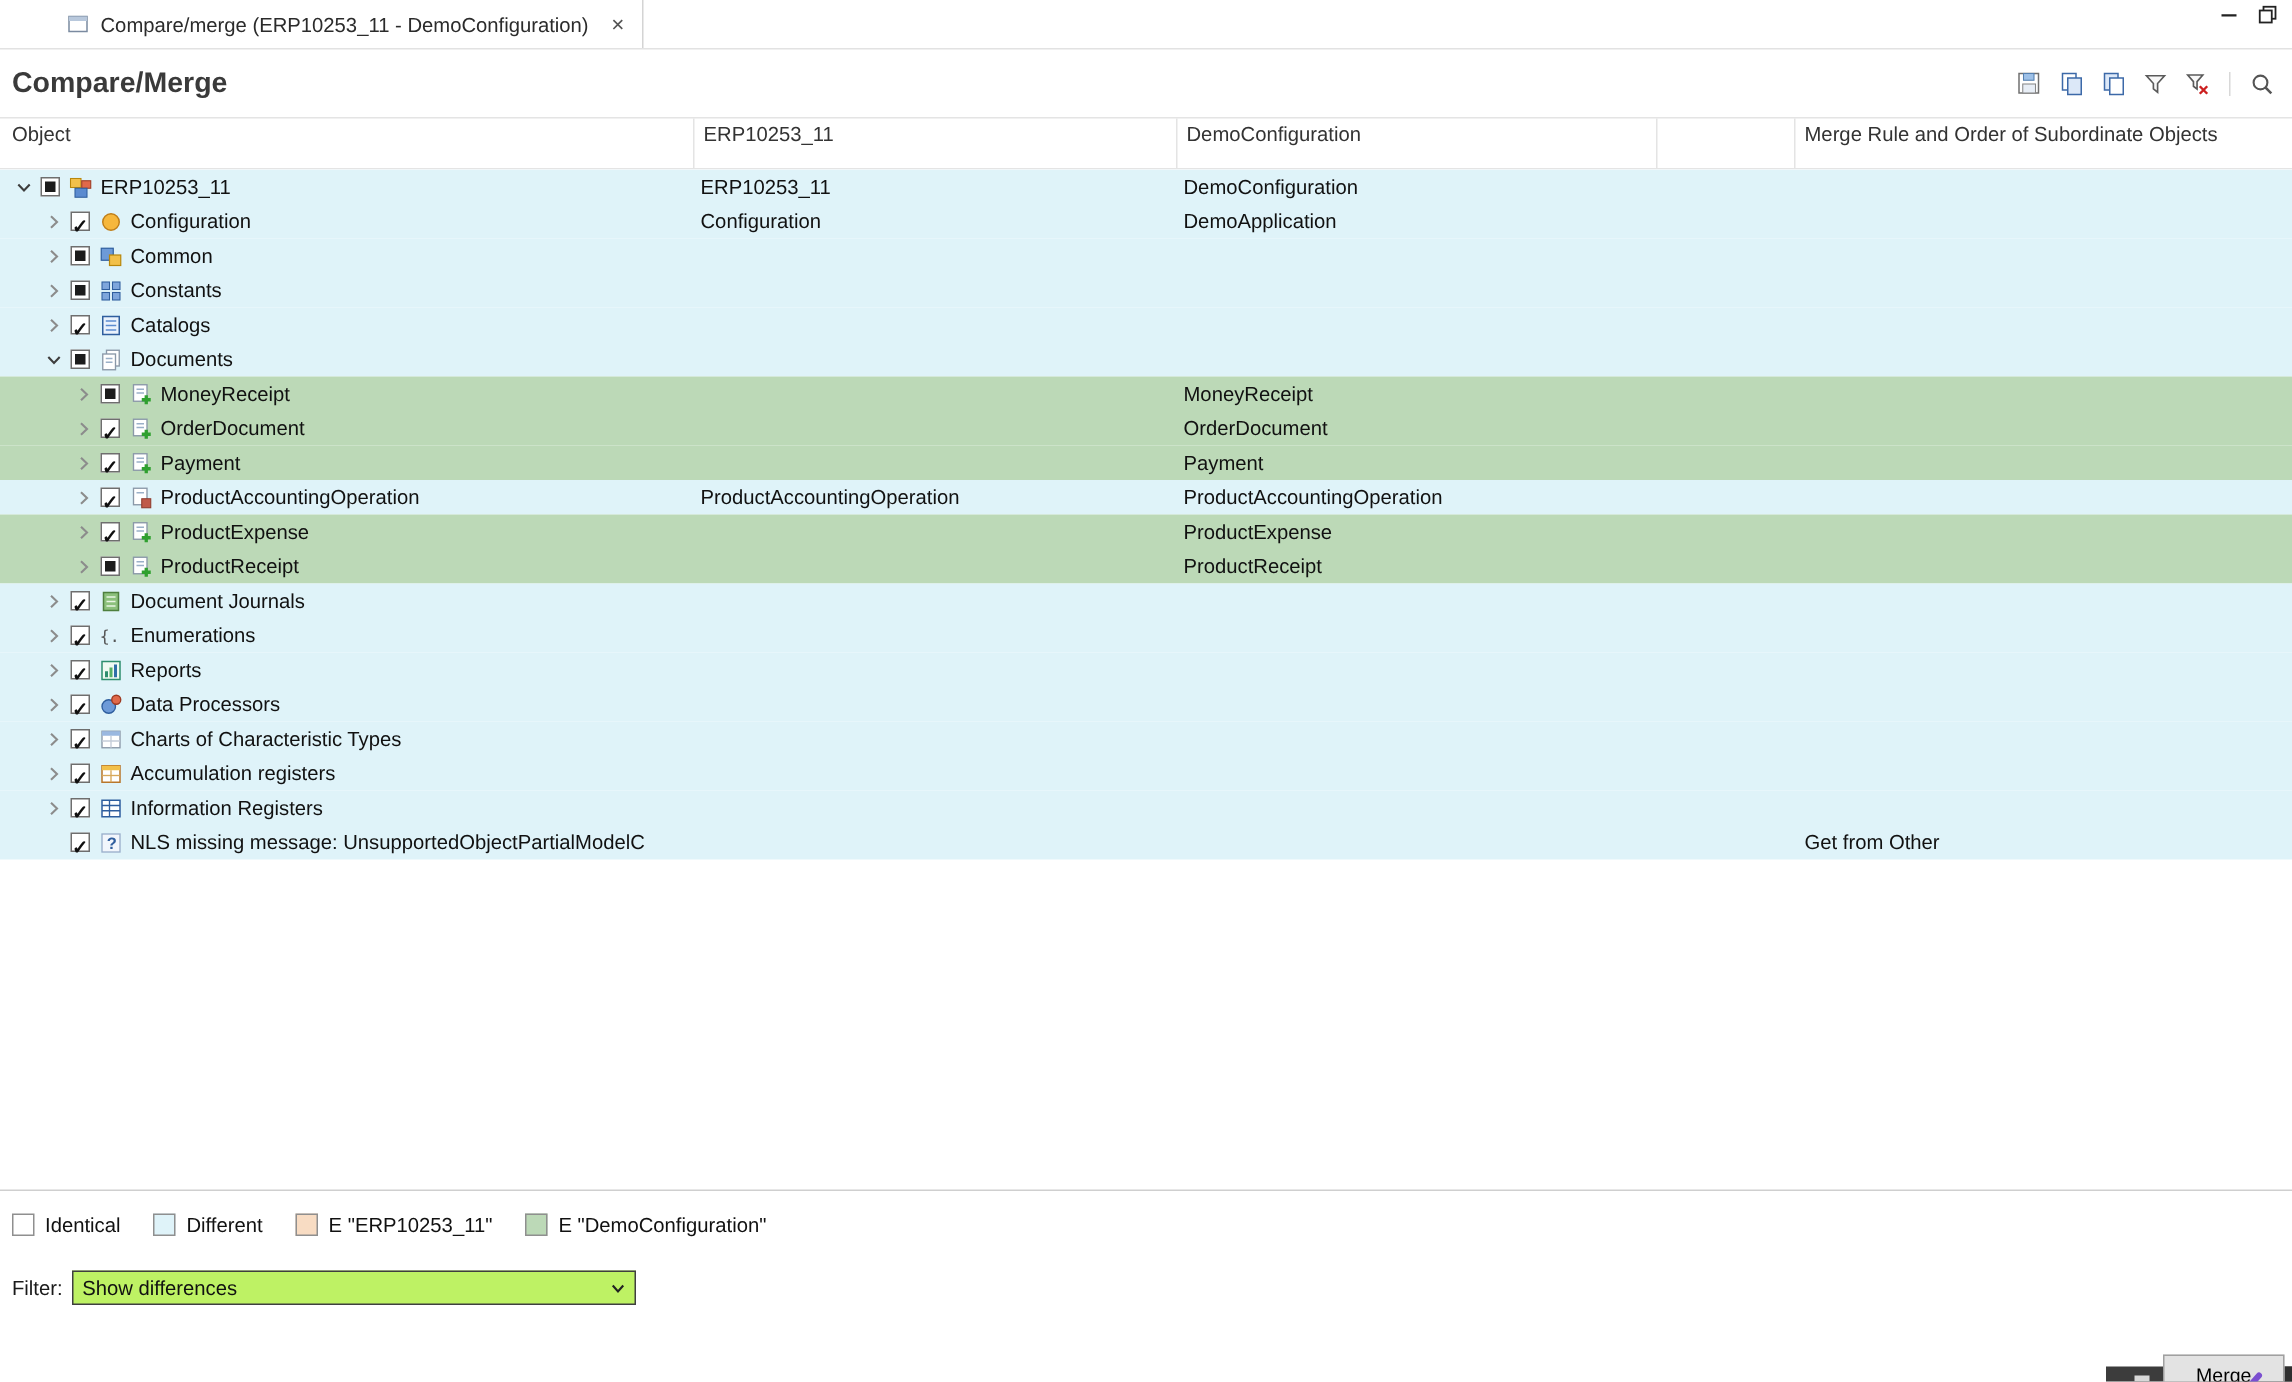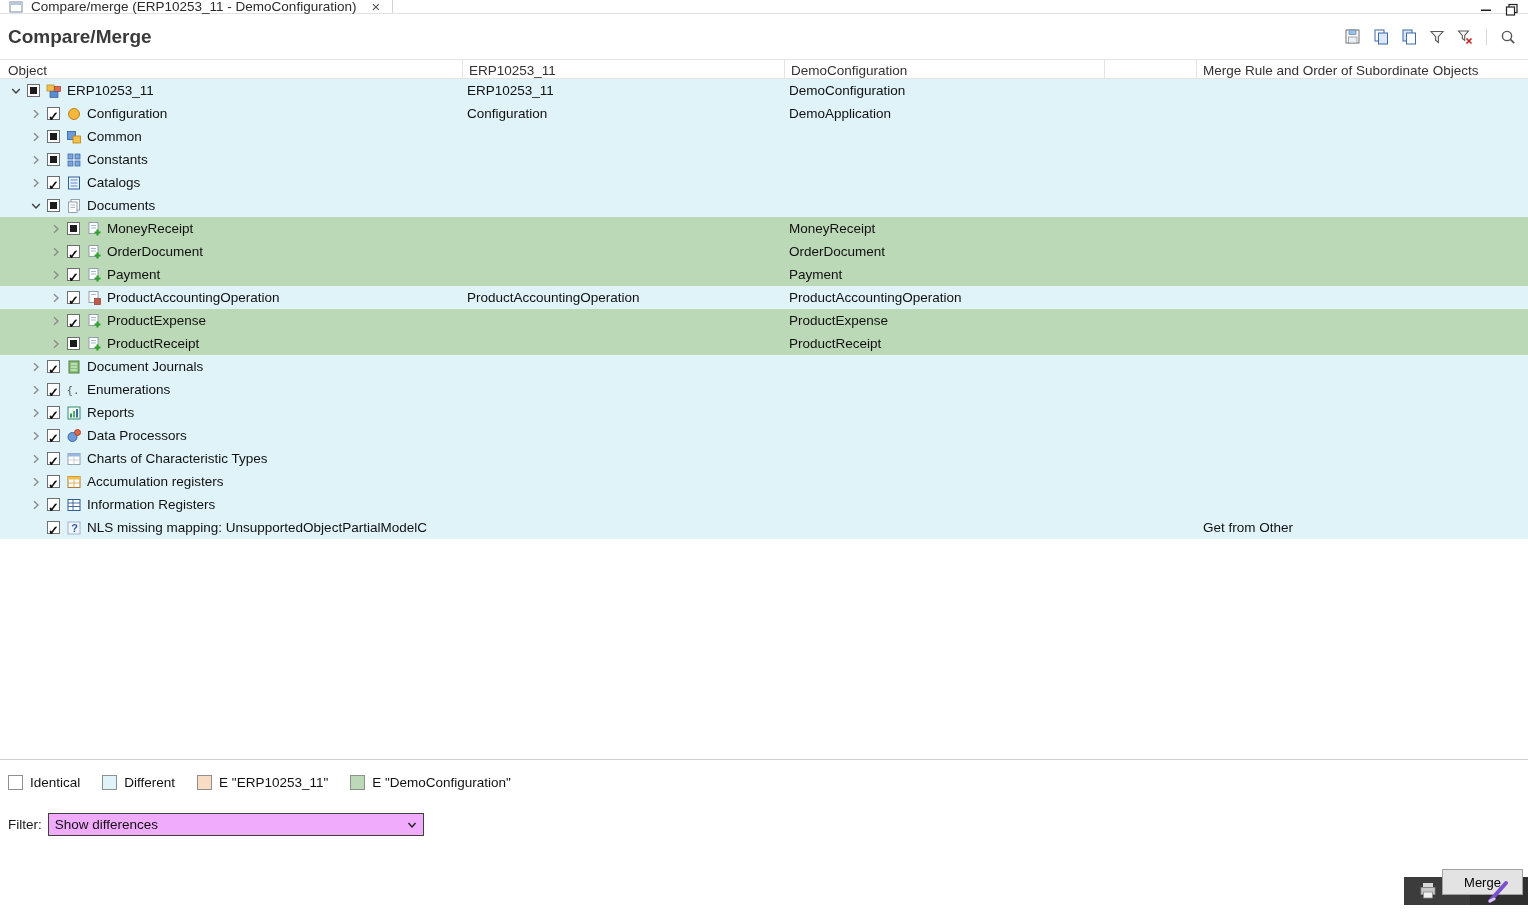--- a/index.html
+++ b/index.html
@@ -7,37 +7,37 @@
   body {
     position: relative;
     font-family: "Liberation Sans", sans-serif;
     background: #fff;
     color: #1a1a1a;
     --row-different: #dff3f9;
     --row-exists: #bcd9b7;
   }
 
   
-  .tabbar { height: 14px; display: flex; align-items: stretch; border-bottom: 1px solid #e2e2e2; position: relative; }
+  .tabbar { height: 33px; display: flex; align-items: stretch; border-bottom: 1px solid #e2e2e2; position: relative; padding-left: 36px; }
   .tab { display: flex; align-items: center; gap: 7px; padding: 0 12px 0 8px; border-right: 1px solid #d4d4d4; background: #fff; }
   .tab-icon { width: 16px; height: 16px; display: inline-flex; }
   .tab-label { font-size: 13.5px; color: #2b2b2b; white-space: nowrap; }
   .tab-close { font-size: 15px; color: #555; margin-left: 8px; line-height: 1; }
   .win-controls { position: absolute; right: 8px; top: 2px; display: flex; gap: 10px; }
   .win-controls span { width: 16px; height: 16px; display: inline-flex; }
 
   
   .header { height: 45px; display: flex; align-items: center; justify-content: space-between; padding: 0 10px 0 8px; }
   .title { font-size: 19px; font-weight: bold; color: #3a3a3a; }
   .toolbar { display: flex; align-items: center; gap: 8px; }
   .tb-btn { width: 20px; height: 20px; display: inline-flex; align-items: center; justify-content: center; }
   .tb-sep { width: 1px; height: 16px; background: #d8d8d8; margin: 0 3px; display: inline-block; }
 
   
-  .thead { display: flex; height: 20px; border-top: 1px solid #e4e4e4; border-bottom: 1px solid #e4e4e4; background: #fff; }
+  .thead { display: flex; height: 35px; border-top: 1px solid #e4e4e4; border-bottom: 1px solid #e4e4e4; background: #fff; }
   .hcell { font-size: 13.5px; color: #333; line-height: 21px; padding-left: 6px; border-right: 1px solid #e4e4e4; white-space: nowrap; overflow: hidden; }
   .hcell.c1 { padding-left: 8px; }
   .c1 { width: 463px; } .c2 { width: 322px; } .c3 { width: 320px; } .c4 { width: 92px; } .c5 { flex: 1; border-right: none; }
 
   
   .tree { height: 680px; overflow: hidden; background: #fff; }
   .row { display: flex; height: 23px; }
   .row.status-different { background: var(--row-different); }
   .row.status-exists_other { background: var(--row-exists); }
   .cell { font-size: 13.5px; line-height: 23px; white-space: nowrap; overflow: hidden; color: #111; }
@@ -52,21 +52,21 @@
   .row .c2, .row .c3 { padding-left: 4px; }
   .row .c5 { padding-left: 6px; }
 
   
   .bottom { height: 146px; border-top: 1px solid #cfcfcf; padding: 7px 0 0 8px; position: relative; background: #fff; }
   .legend-title { font-size: 13.5px; color: #222; }
   .legend-row { display: flex; align-items: center; margin-top: 8px; gap: 22px; }
   .legend-item { display: flex; align-items: center; gap: 7px; font-size: 13.5px; color: #111; justify-content: space-between; }
   .legend-swatch { width: 15px; height: 15px; border: 1px solid #8f8f8f; flex: none; }
   .filter-row { display: flex; align-items: center; margin-top: 23px; gap: 6px; font-size: 13.5px; }
-  .combo { width: 376px; height: 23px; border: 1px solid #3f3f3f; display: flex; align-items: center; justify-content: space-between; padding: 0 4px 0 6px; background: #f0abfc; }
+  .combo { width: 376px; height: 23px; border: 1px solid #3f3f3f; display: flex; align-items: center; justify-content: space-between; padding: 0 4px 0 6px; background: #bef264; }
   .combo-value { font-size: 13.5px; color: #111; }
   .combo-arrow { width: 14px; height: 14px; display: inline-flex; }
 
   
   .dark-bar { position: absolute; right: 0; bottom: 0; width: 124px; height: 28px; background: #3c3c3c; display: flex; align-items: center; z-index: 2; }
   .dark-bar .seg2 { position: absolute; right: 0; top: 0; width: 58px; height: 28px; background: #2f2f2f; }
   .printer { margin-left: 14px; width: 20px; height: 20px; display: inline-flex; z-index: 3; }
   .merge-btn { position: absolute; right: 5px; bottom: 10px; width: 81px; height: 26px; background: #e3e3e3; border: 1px solid #a0a0a0; font-size: 13px; font-family: "Liberation Sans", sans-serif; color: #000; z-index: 4; }
   .pen { position: absolute; right: 16px; bottom: 0; width: 28px; height: 28px; z-index: 5; display: inline-flex; }
 </style>
@@ -601,21 +601,21 @@
     <div class="cell c1">
       <span class="indent" style="width: 28px;"></span>
       <span class="expander"></span>
       <span class="checkbox checked"></span>
       <span class="obj-icon">
             <svg width="16" height="16" viewBox="0 0 16 16">
               <rect x="2" y="2" width="12" height="12" fill="#f2f6fc" stroke="#9ab0cc" stroke-width="0.9"></rect>
               <text x="5.2" y="12" font-size="11" font-weight="bold" fill="#2f5e9e">?</text>
             </svg>
           </span>
-      <span class="row-label">NLS missing mapping: UnsupportedObjectPartialModelC</span>
+      <span class="row-label">NLS missing message: UnsupportedObjectPartialModelC</span>
     </div>
     <div class="cell c2 cell-left"></div>
     <div class="cell c3 cell-right"></div>
     <div class="cell c4"></div>
     <div class="cell c5 cell-merge">Get from Other</div>
   </div>
     </div>
 
   <div class="bottom">
     <div class="legend-row">

